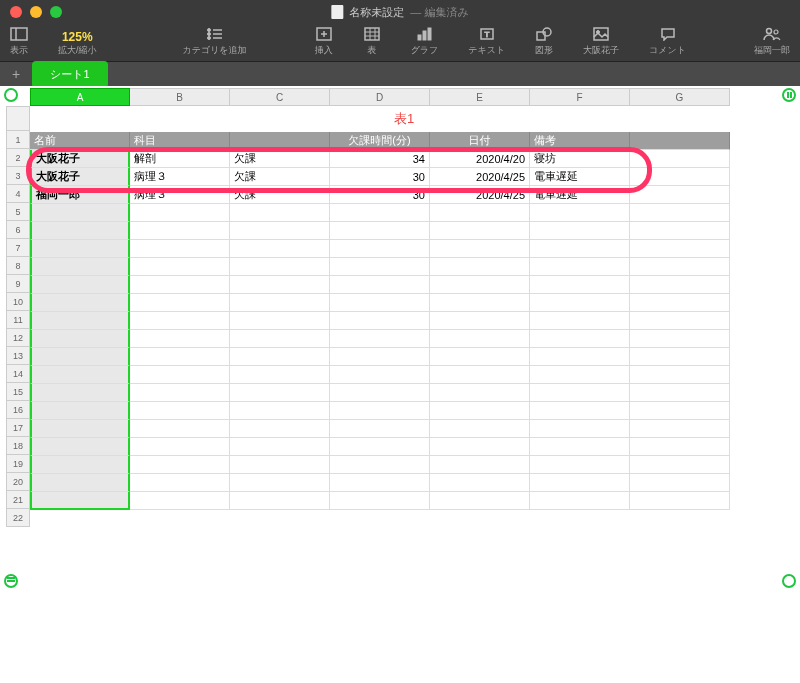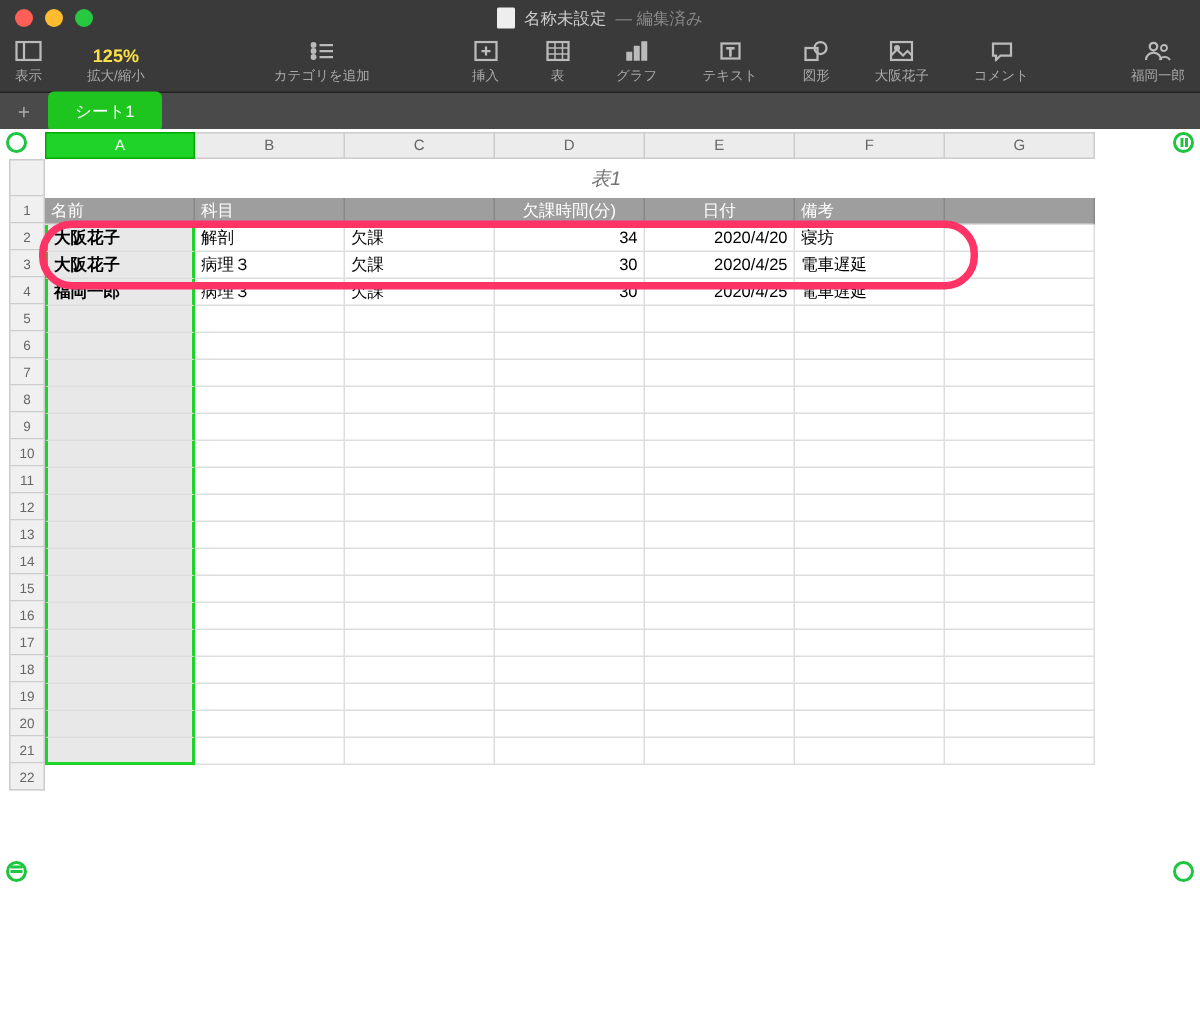--- a/index.html
+++ b/index.html
@@ -40,21 +40,21 @@
     .rowh-col { width: 24px; padding-top: 20px; }
     .rowh { height: 18px; border: 1px solid #ccc; background: #f0f0f0; font-size: 9px; color: #666; display: flex; align-items: center; justify-content: center; border-top: none; }
     .rowh:first-child { height: 43px; border-top: 1px solid #ccc; }
     
     .grid-wrap { flex: 1; padding-top: 2px; padding-right: 22px; }
     .colh-row { display: flex; height: 18px; }
     .colh { border: 1px solid #ccc; background: #ececec; font-size: 10px; color: #666; display: flex; align-items: center; justify-content: center; border-left: none; }
     .colh:first-child { border-left: 1px solid #ccc; }
     .colh.sel { background: #1fd428; color: #fff; border-color: #0a0; }
     
-    .table-title { text-align: center; font-size: 13px; padding: 4px 0; font-weight: 500; color: #737373; font-style: italic; }
+    .table-title { text-align: center; font-size: 13px; padding: 4px 0; font-weight: 500; color: #ef4444; }
     
     .data-grid { position: relative; }
     .row { display: flex; height: 18px; }
     .cell { border-right: 1px solid #ddd; border-bottom: 1px solid #ddd; font-size: 11px; padding: 0 4px; display: flex; align-items: center; overflow: hidden; white-space: nowrap; }
     .hdr-row .cell { background: #9e9e9e; color: #fff; font-weight: 400; border-right-color: #888; }
     .col-a { width: 100px; background: #e8e8e8; }
     .col-a.sel { border-left: 2px solid #1fd428; border-right: 2px solid #1fd428; }
     .hdr-row .col-a { background: #9e9e9e; }
     .col-b { width: 100px; }
     .col-c { width: 100px; }

